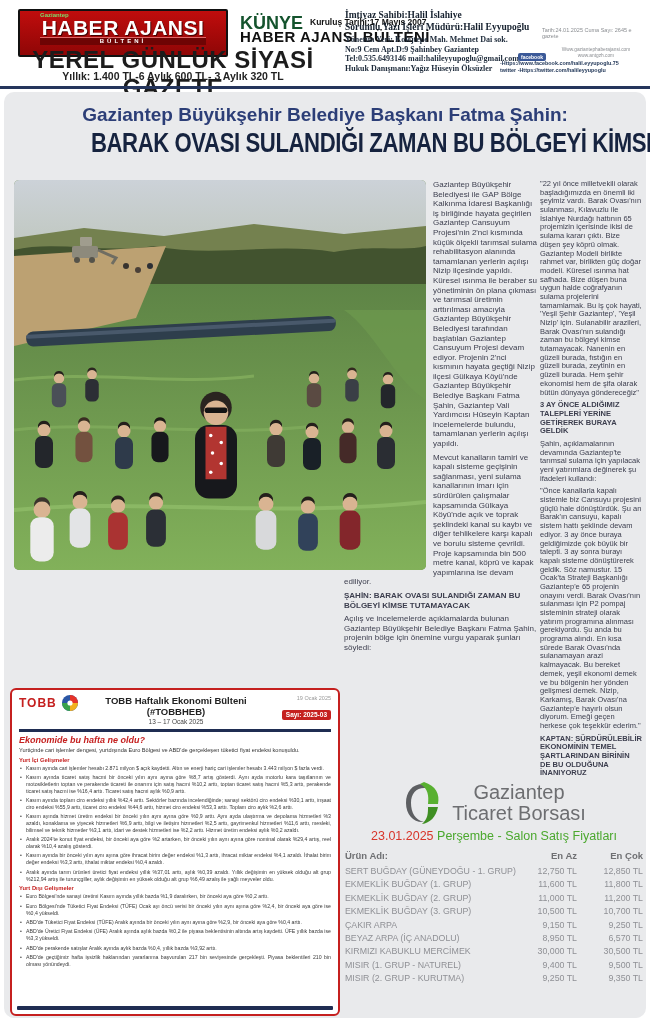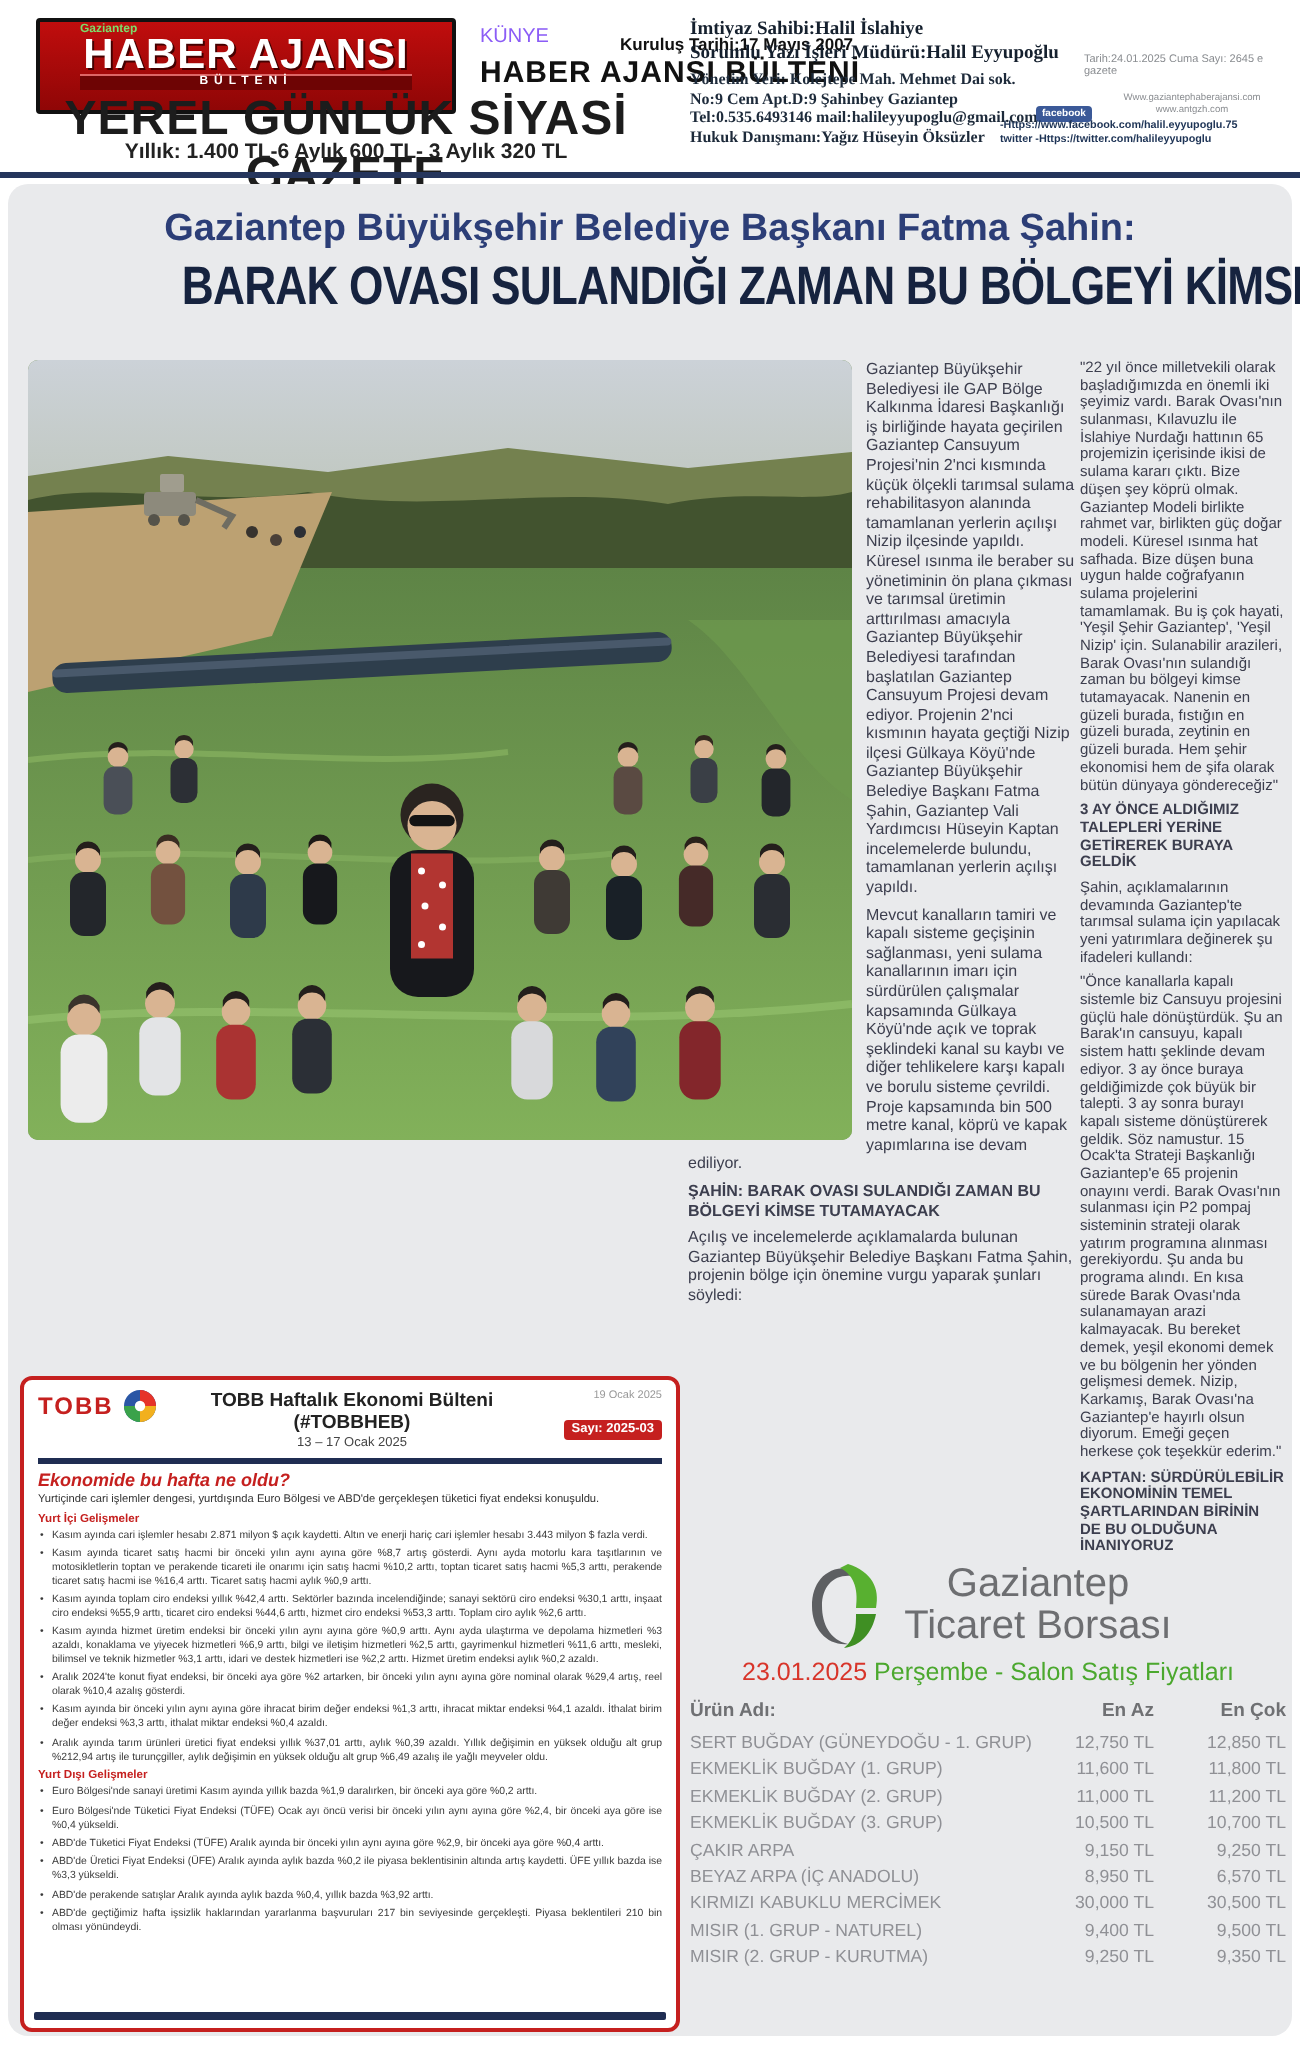--- a/index.html
+++ b/index.html
@@ -4,21 +4,21 @@
 <style>
   * { margin:0; padding:0; box-sizing:border-box; }
   body { width:650px; height:1024px; background:#ffffff; font-family:"Liberation Sans", sans-serif; position:relative; overflow:hidden; }
   .abs { position:absolute; }
 
   
   .logo-box { left:18px; top:9px; width:210px; height:48px; background:linear-gradient(180deg,#c00d0d,#8f0606); border:2px solid #111; border-radius:2px; padding:1px 20px; }
   .logo-city { font-size:6px; color:#7ddc6a; font-weight:bold; line-height:6px; display:block; }
   .logo-title { font-size:21px; color:#fff; font-weight:bold; letter-spacing:0.5px; line-height:19px; display:block; text-align:center; text-shadow:1px 1px 0 #400; }
   .logo-strip { display:block; background:#6e0404; color:#fff; font-size:6px; font-weight:bold; letter-spacing:3px; text-align:center; border-top:1px solid #d66; line-height:7px; }
-  .kunye { left:240px; top:13px; font-size:10px; font-weight:normal; color:#8b5cf6; }
+  .kunye { left:240px; top:13px; font-size:18px; font-weight:bold; color:#14532d; }
   .founded { left:310px; top:17px; font-size:8.5px; font-weight:bold; color:#111; }
   .bulletin-name { left:240px; top:28px; font-size:15px; font-weight:bold; color:#111; letter-spacing:0.5px;text-align:right; }
   .tagline { left:8px; top:46px; width:330px; text-align:center; font-size:24px; font-weight:bold; color:#1c1c1c; letter-spacing:0.5px; }
   .pricing { left:8px; top:70px; width:330px; text-align:center; font-size:10.5px; font-weight:bold; color:#222; }
   .mast-right { left:345px; top:10px; width:200px; }
   .mast-owner { font-size:9.5px; font-weight:bold; color:#15202e; font-family:"Liberation Serif", serif; line-height:11.5px; }
   .mast-addr { font-size:8px; font-weight:bold; color:#1d2a3a; font-family:"Liberation Serif", serif; line-height:9.5px; }
   .issue-line { left:542px; top:27px; width:102px; font-size:5.5px; color:#8a8d91; }
   .fb-badge { left:518px; top:53px; width:28px; height:8px; background:#3b5998; border-radius:2px; color:#fff; font-size:5px; font-weight:bold; text-align:center; line-height:8px; }
   .web-lines { left:548px; top:47px; width:96px; text-align:center; font-size:4.8px; color:#8a8d91; line-height:5.6px; }

